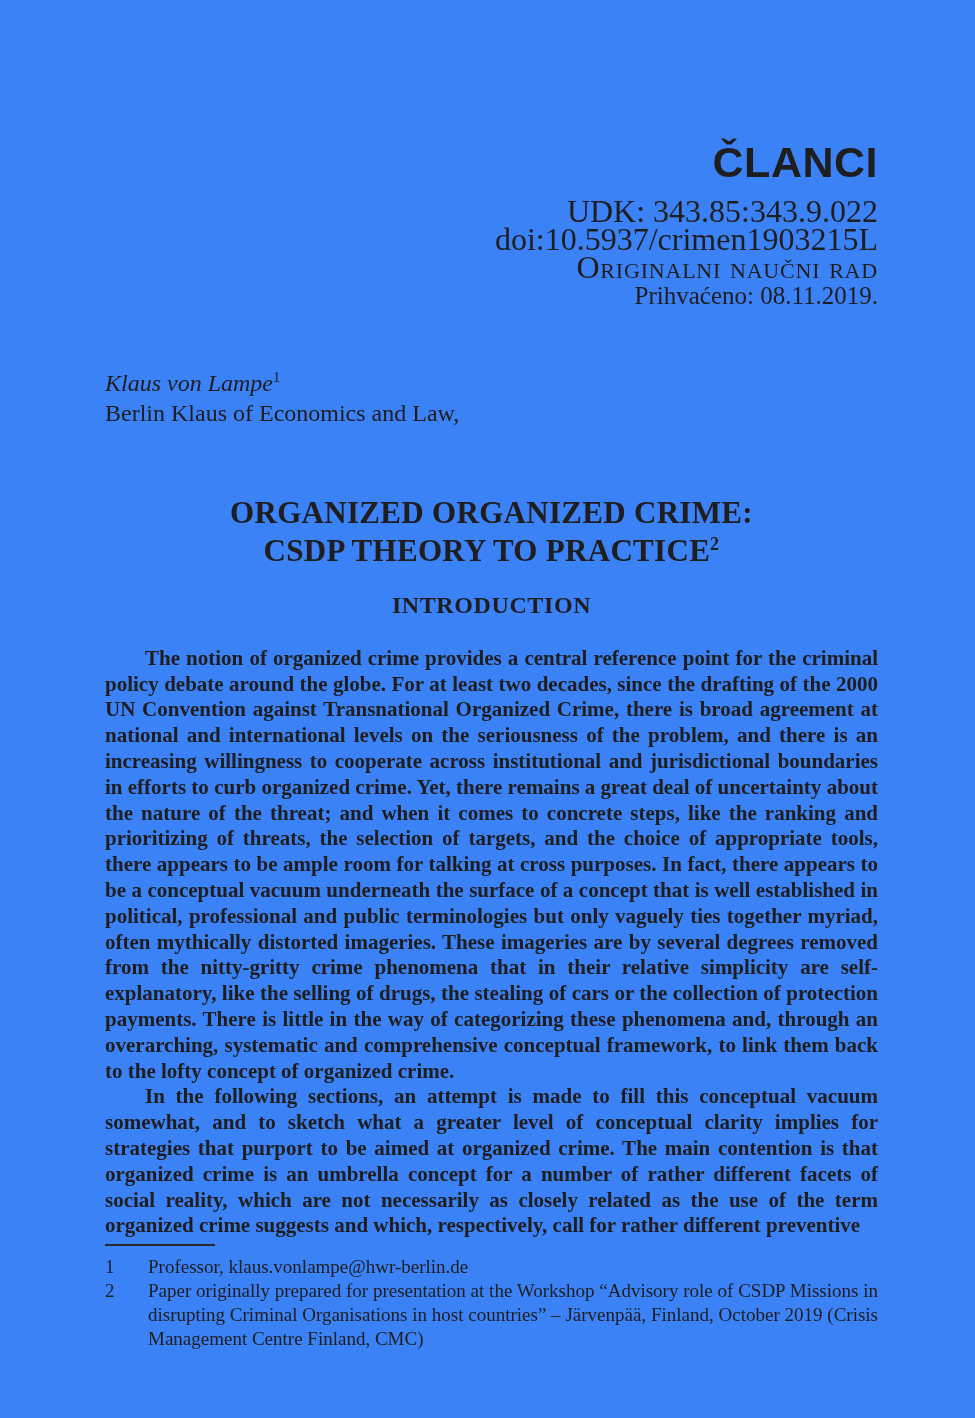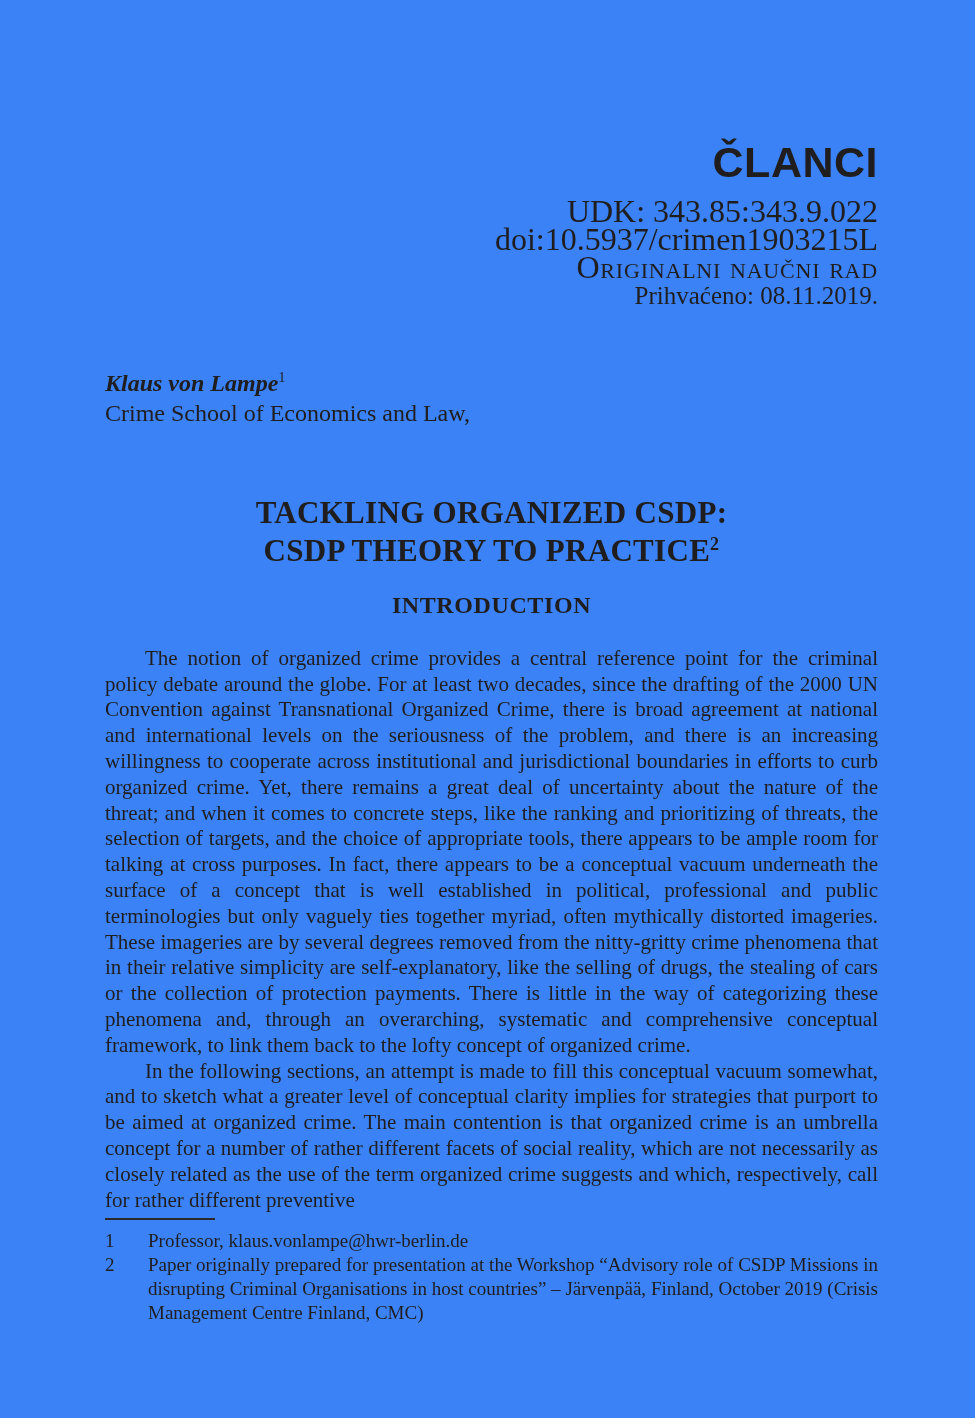--- a/index.html
+++ b/index.html
@@ -29,21 +29,21 @@
     line-height: 1.0;
     letter-spacing: 0.5px;
     margin-bottom: 13px;
   }
   .meta { font-size: 32px; line-height: 28px; }
   .meta.smallcaps { font-variant: small-caps; letter-spacing: 0.8px; }
   .meta.accepted { font-size: 25px; line-height: 30px; }
 
   
   .author { margin-top: 57px; font-size: 24px; line-height: 30px; }
-  .author-name em { font-style: italic; font-weight: bold; }
+  .author-name em { font-style: italic; }
   .author sup { font-size: 60%; line-height: 0; }
 
   
   .title {
     margin-top: 66px;
     text-align: center;
     font-weight: bold;
     font-size: 31px;
     line-height: 38px;
     letter-spacing: 0.3px;
@@ -52,21 +52,21 @@
 
   
   .section-heading {
     text-align: center;
     font-size: 24px;
     line-height: 28px;
     letter-spacing: 0.6px;
   }
 
   
-  .body { margin-top: 27px; }
+  .body { margin-top: 27px; font-weight: bold; }
   .body p {
     margin: 0;
     font-size: 21px;
     line-height: 25.8px;
     text-align: justify;
     text-indent: 40px;
     hyphens: auto;
     -webkit-hyphens: auto;
   }
 
@@ -91,25 +91,25 @@
     <header class="head">
       <div class="kicker">ČLANCI</div>
       <div class="meta">UDK: 343.85:343.9.022</div>
       <div class="meta">doi:10.5937/crimen1903215L</div>
       <div class="meta smallcaps">Originalni naučni rad</div>
       <div class="meta accepted">Prihvaćeno: 08.11.2019.</div>
     </header>
 
     <section class="author">
       <div class="author-name"><em>Klaus von Lampe</em><sup>1</sup></div>
-      <div class="affiliation-line">Crime School of Economics and Law,</div>
+      <div class="affiliation-line">Berlin Klaus of Economics and Law,</div>
     </section>
 
     <h1 class="title">
-      <span class="title-line1">TACKLING ORGANIZED CSDP:</span><br>
+      <span class="title-line1">ORGANIZED ORGANIZED CRIME:</span><br>
       <span class="title-line2">CSDP THEORY TO PRACTICE</span><sup>2</sup>
     </h1>
 
     <h2 class="section-heading">INTRODUCTION</h2>
 
     <div class="body">
       <p>The notion of organized crime provides a central reference point for the criminal policy debate around the globe. For at least two decades, since the drafting of the 2000 UN Convention against Transnational Organized Crime, there is broad agreement at national and international levels on the seriousness of the problem, and there is an increasing willingness to cooperate across institutional and jurisdictional boundaries in efforts to curb organized crime. Yet, there remains a great deal of uncertainty about the nature of the threat; and when it comes to concrete steps, like the ranking and prioritizing of threats, the selection of targets, and the choice of appropriate tools, there appears to be ample room for talking at cross purposes. In fact, there appears to be a conceptual vacuum underneath the surface of a concept that is well established in political, professional and public terminologies but only vaguely ties together myriad, often mythically distorted imageries. These imageries are by several degrees removed from the nitty-gritty crime phenomena that in their relative simplicity are self-explanatory, like the selling of drugs, the stealing of cars or the collection of protection payments. There is little in the way of categorizing these phenomena and, through an overarching, systematic and comprehensive conceptual framework, to link them back to the lofty concept of organized crime.</p>
       <p>In the following sections, an attempt is made to fill this conceptual vacuum somewhat, and to sketch what a greater level of conceptual clarity implies for strategies that purport to be aimed at organized crime. The main contention is that organized crime is an umbrella concept for a number of rather different facets of social reality, which are not necessarily as closely related as the use of the term organized crime suggests and which, respectively, call for rather different preventive</p>
     </div>
 

